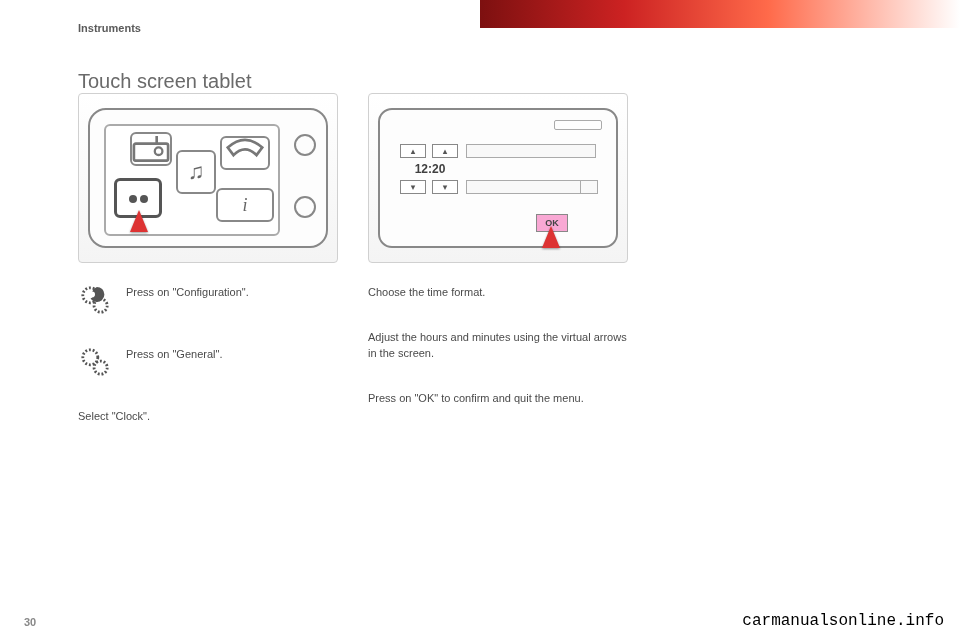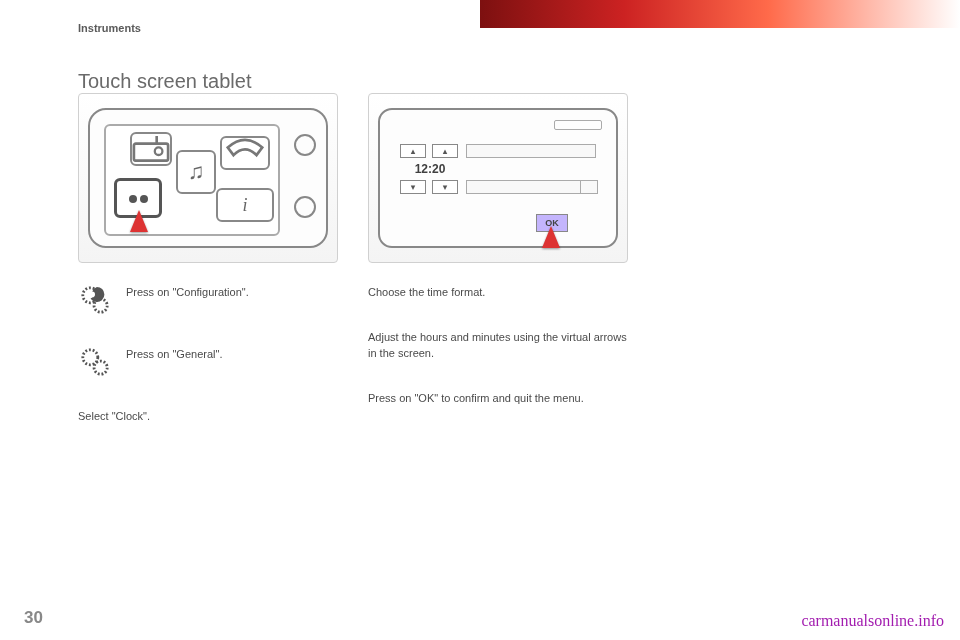--- a/index.html
+++ b/index.html
@@ -164,21 +164,21 @@
     border: 1px solid #aaa; background: #f8f8f8;
   }
   .long-bar.top { top: 34px; }
   .long-bar.mid { top: 70px; }
   .long-bar.mid-right { top: 70px; left: 200px; width: 18px; }
   .ok-btn {
     position: absolute;
     bottom: 14px; right: 48px;
     width: 32px; height: 18px;
     border: 1px solid #888;
-    background: #c4b5fd;
+    background: #f9a8d4;
     font-size: 9px; font-weight: bold;
     display: flex; align-items: center; justify-content: center;
     color: #444;
   }
   .cursor-arrow.fig2 { bottom: -2px; right: 56px; top: auto; }
   
   .steps-grid {
     display: flex;
     gap: 30px;
   }
@@ -199,30 +199,30 @@
     width: 34px; height: 34px;
     flex-shrink: 0;
     display: flex; align-items: center; justify-content: center;
   }
   .step .gear-icon svg { width: 30px; height: 30px; }
   .step.no-icon { padding-left: 0; }
   .step .txt { flex: 1; padding-top: 2px; }
   .page-num {
     position: absolute;
     bottom: 12px; left: 24px;
-    font-size: 17px;
+    font-size: 11px;
     font-weight: bold;
     color: #888;
   }
   .watermark {
     position: absolute;
     bottom: 10px; right: 16px;
     font-size: 16px;
-    color: #a21caf;
-    font-family: Liberation Serif, serif;
+    color: #000000;
+    font-family: Liberation Mono, monospace;
   }
 </style>
 </head>
 <body>
 
 <div class="top-bar">
   <div class="left-block">
     <div class="header-label">Instruments</div>
   </div>
   <div class="gradient"></div>

